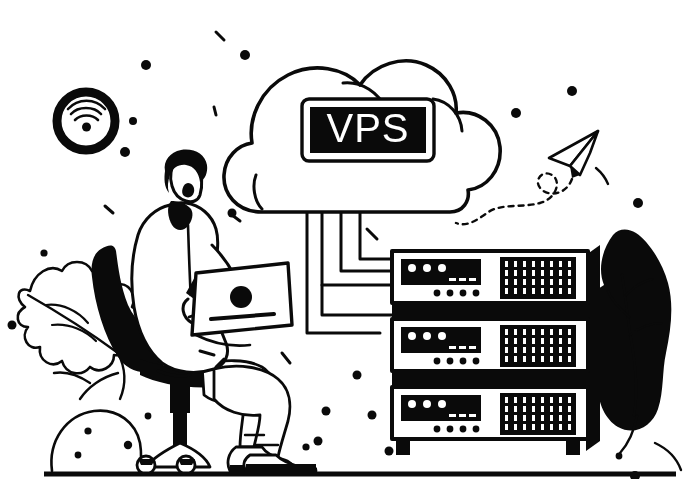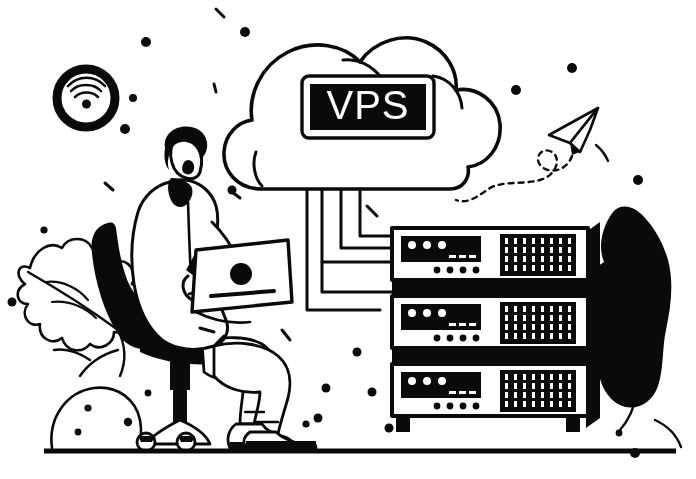--- a/index.html
+++ b/index.html
@@ -12,20 +12,21 @@
     width: 696px;
     height: 479px;
     font-family: "Liberation Sans", sans-serif;
     overflow: hidden;
   }
   #illustration-root {
     position: relative;
     width: 696px;
     height: 427px;
     background: #ffffff;
+    margin-top: 23px;
   }
   #scene-svg {
     display: block;
     width: 696px;
     height: 479px;
   }
   .stroke-ink {
     fill: none;
     stroke: #0a0a0a;
     stroke-linecap: round;

